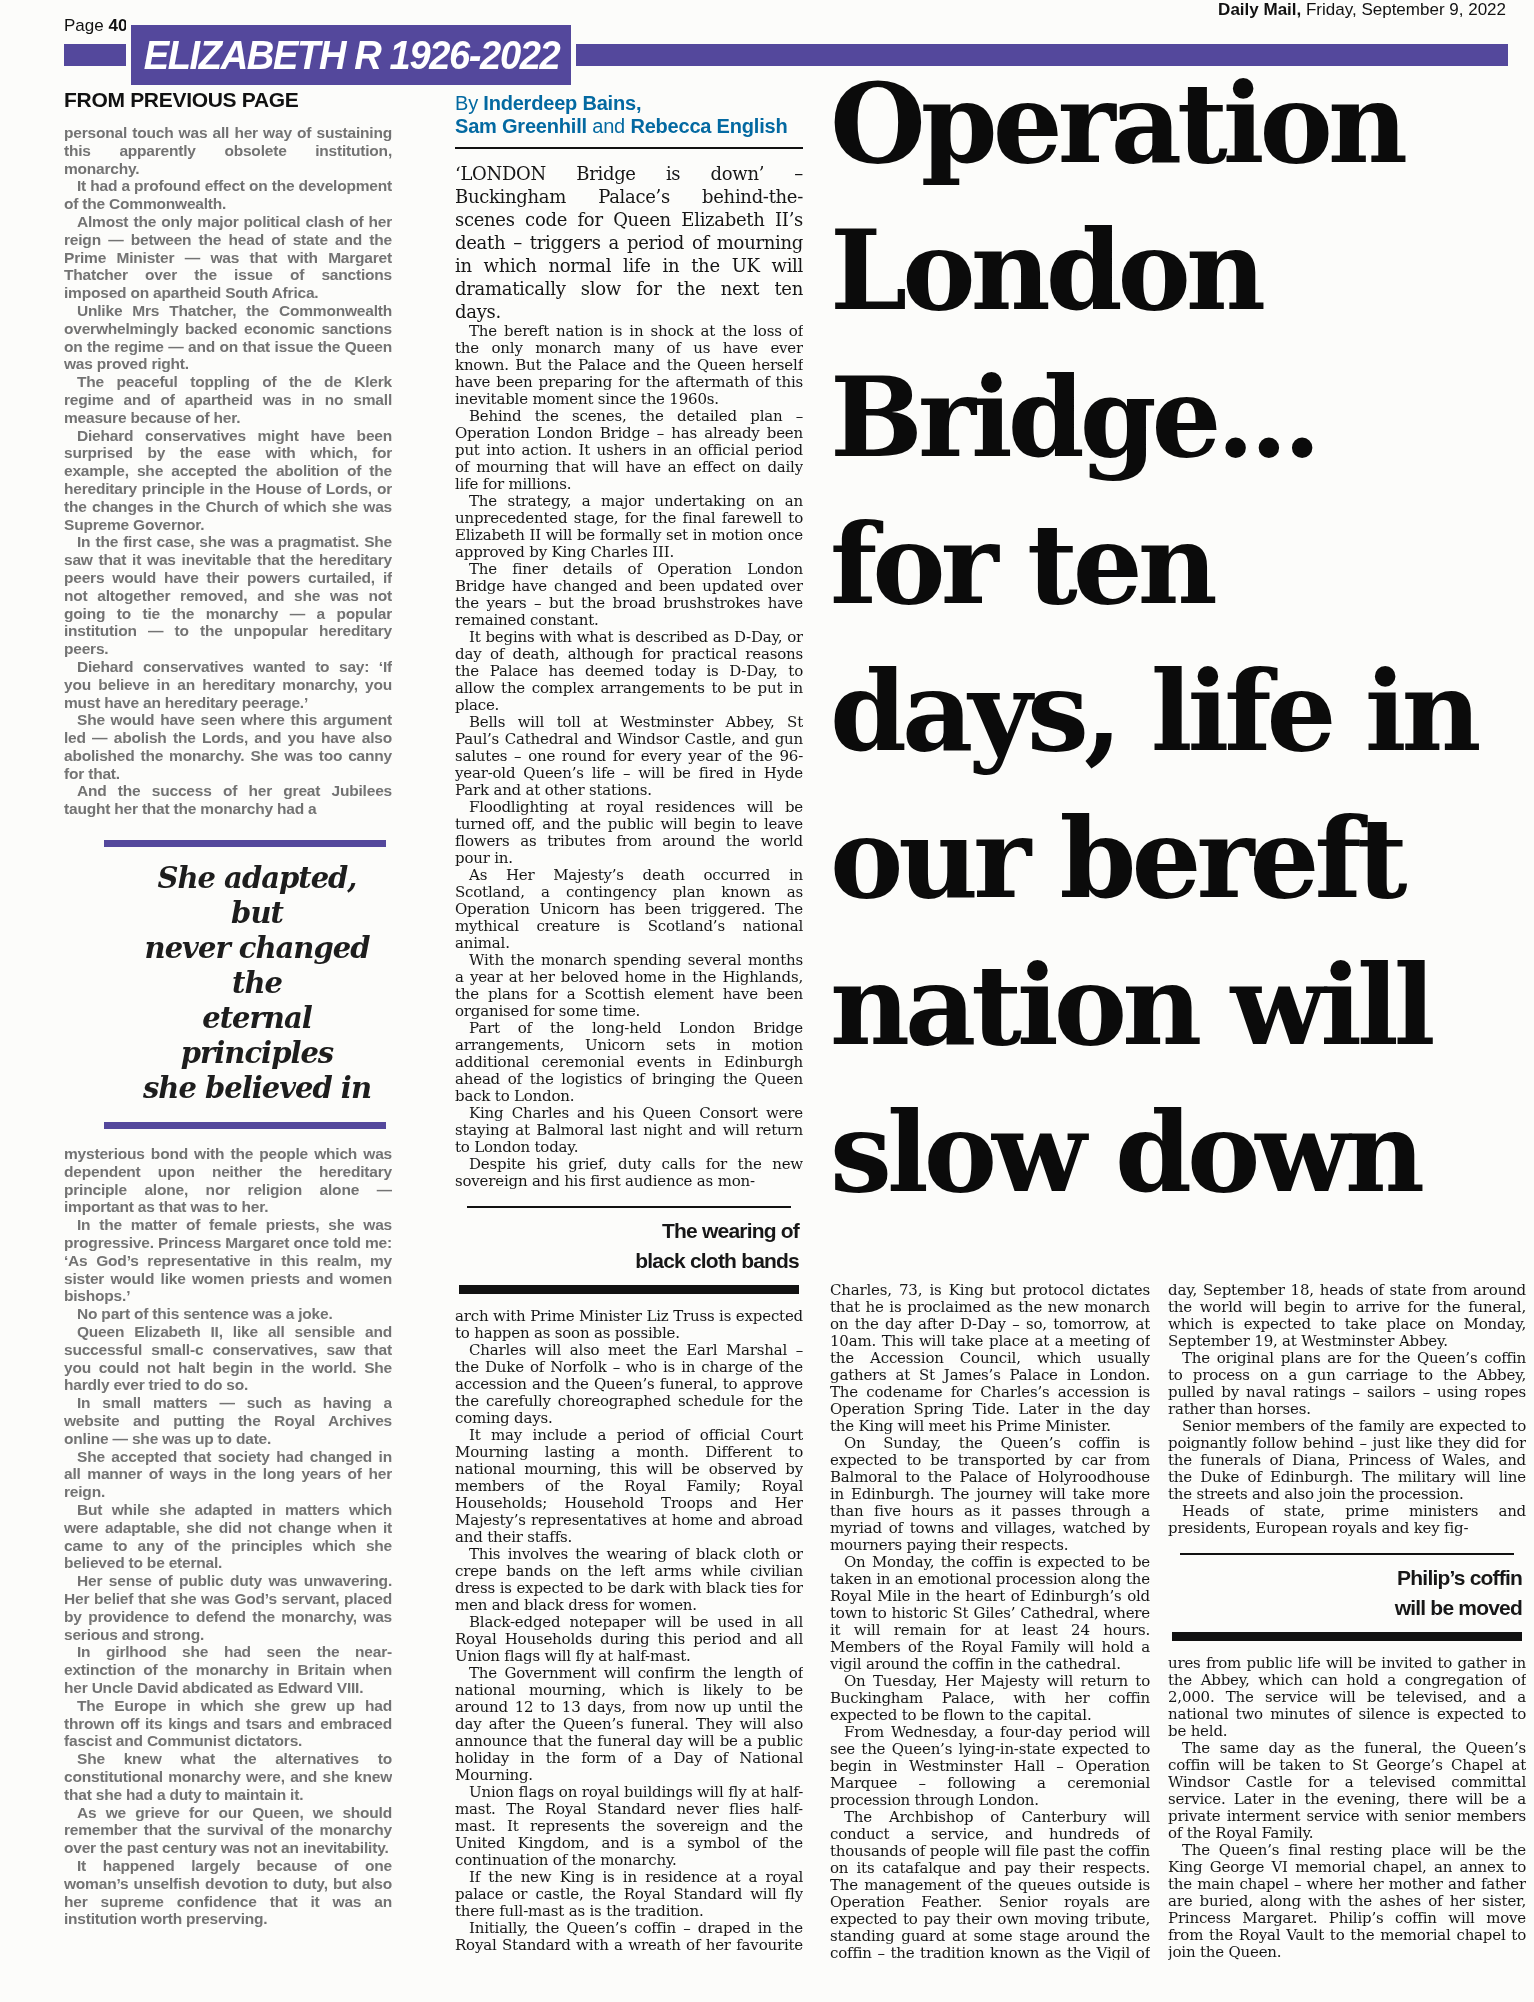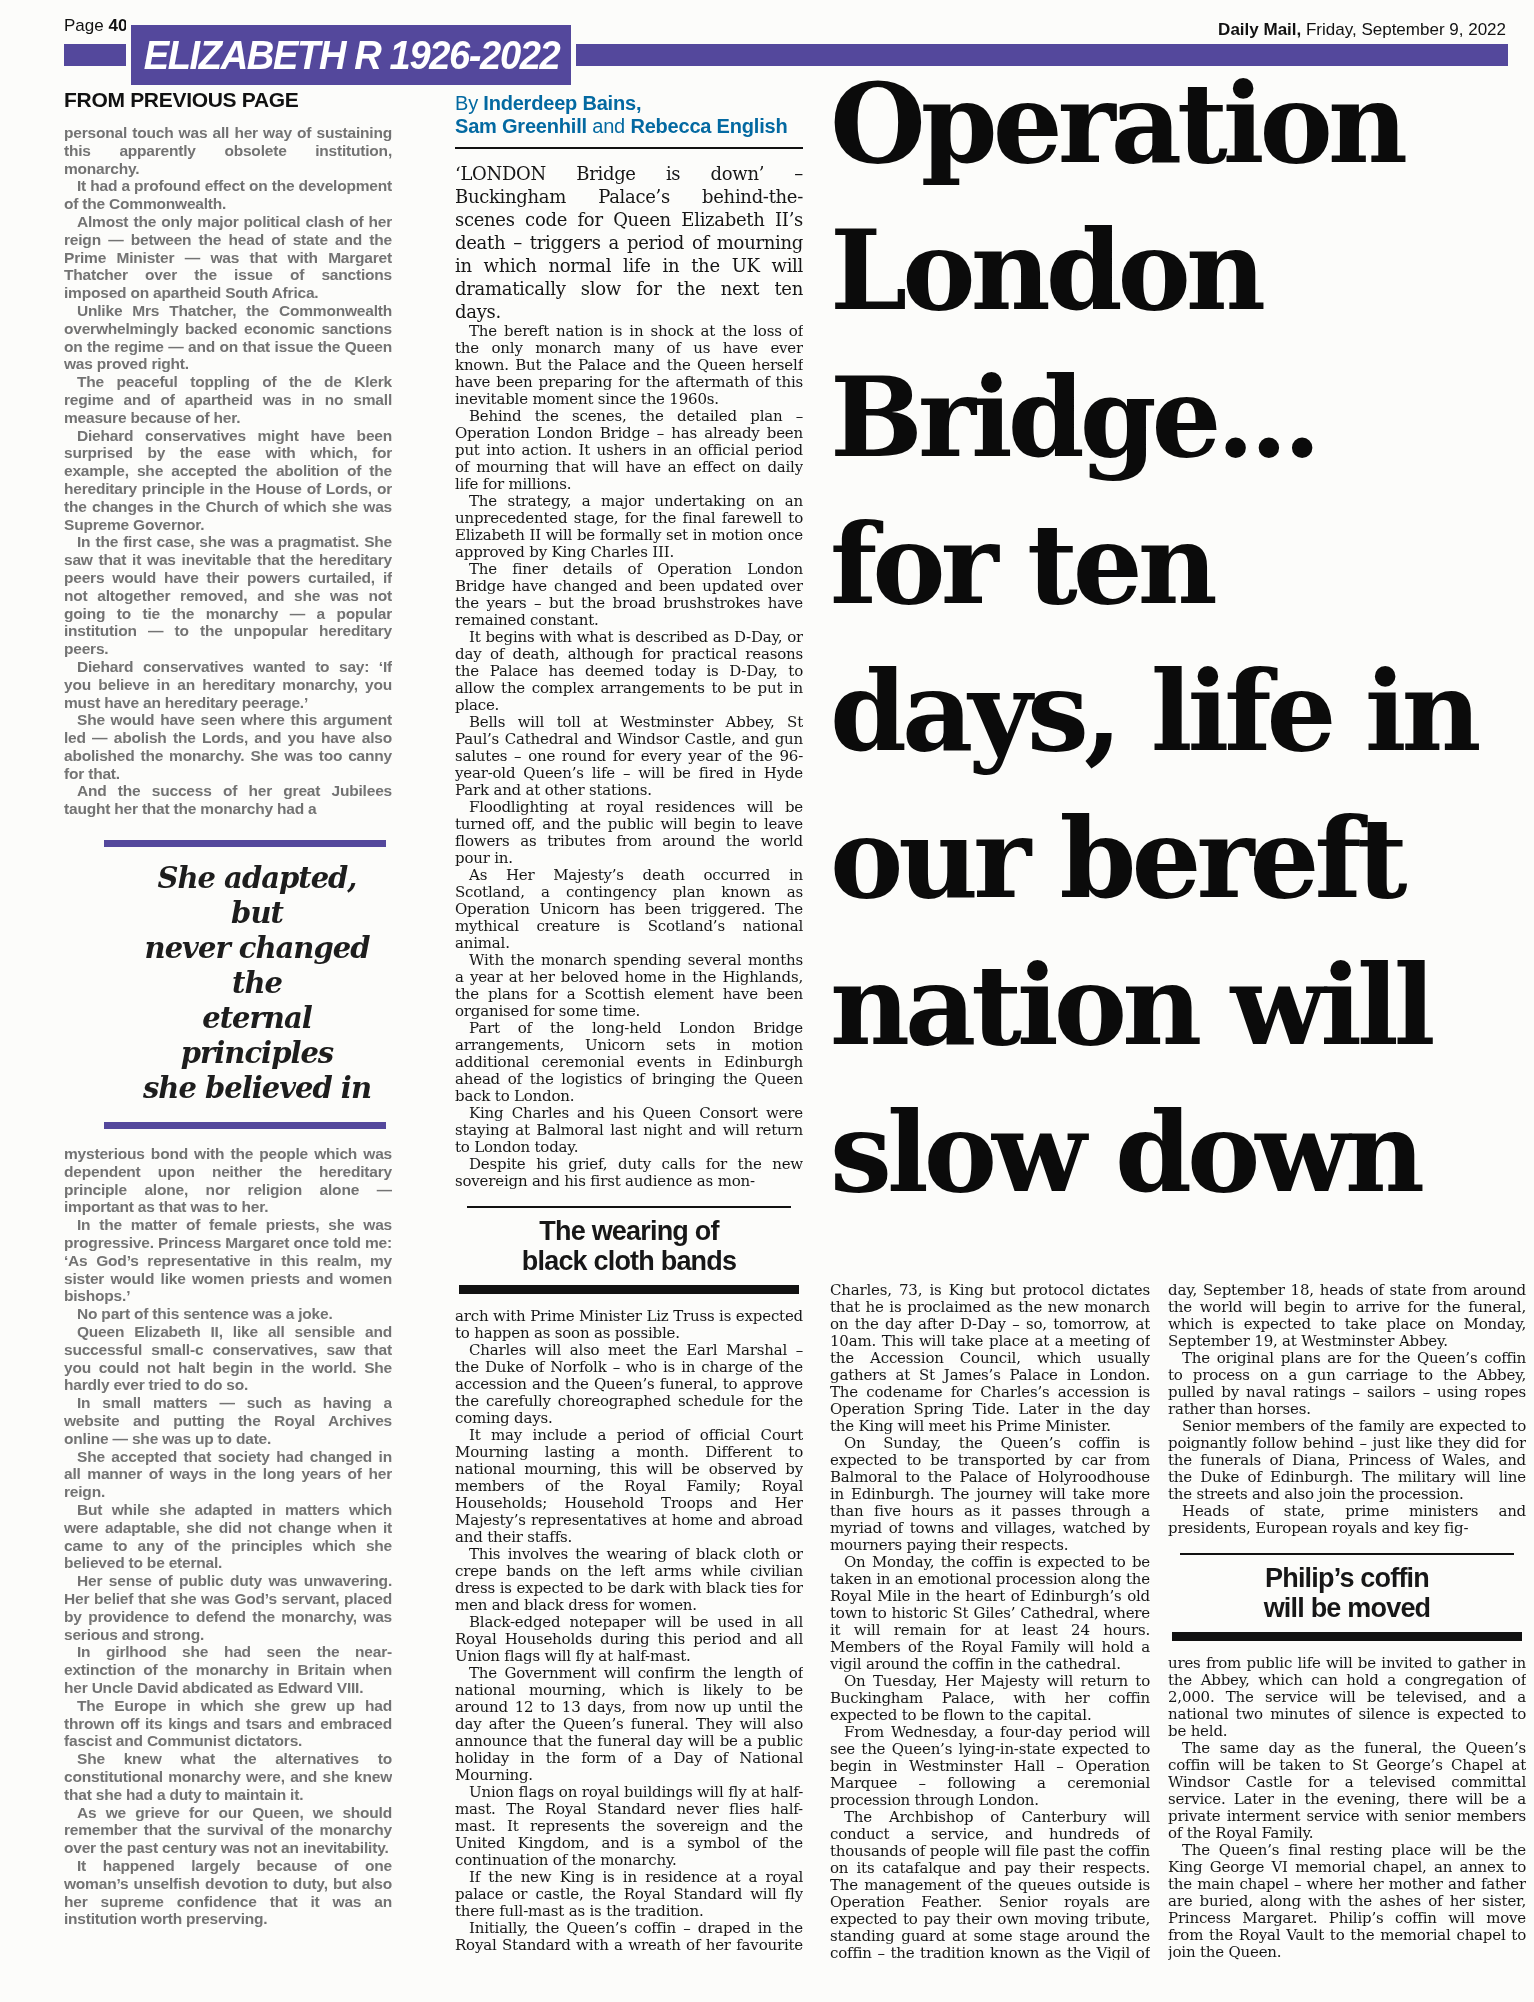--- a/index.html
+++ b/index.html
@@ -3,21 +3,21 @@
 <meta charset="utf-8">
 <style>
   html,body { margin:0; padding:0; background:#e8e8e8; }
   .page {
     position:relative; width:1534px; height:2002px; margin:0 auto;
     background:#fcfcfa; color:#141414; overflow:hidden;
     font-family:"Liberation Sans", sans-serif;
   }
   
   .topbar-left  { position:absolute; left:64px;  top:16px; font-size:17px; color:#111; }
-  .topbar-right { position:absolute; right:28px; top:20px; font-size:17px; color:#111; }
+  .topbar-right { position:absolute; right:28px; top:0; font-size:17px; color:#111; }
   .topbar-left b, .topbar-right b { font-weight:bold; }
   .banner-bar {
     position:absolute; left:64px; top:44px; width:1444px; height:22px;
     background:var(--accent,#54489c);
   }
   .banner-box {
     position:absolute; left:126px; top:20px; width:440px; height:60px;
     background:var(--accent,#54489c); border:5px solid #fcfcfa;
     display:flex; align-items:center; justify-content:center;
   }
@@ -50,21 +50,21 @@
   .pq-text { padding:14px 0 16px 0; }
   .pq-line {
     font-family:"DejaVu Serif", serif; font-style:italic; font-weight:bold;
     font-size:29px; line-height:35px; text-align:center; color:#1d1d1d; letter-spacing:-1px;margin-left:24px;
   }
   
   .subhead { margin:16px 4px 14px 4px; }
   .sh-top { height:2px; background:#111; margin:0 8px; }
   .sh-text { padding:8px 0 9px 0; }
   .sh-line {
-    font-weight:bold; font-size:27px; line-height:30px; text-align:center;
+    font-weight:bold; font-size:21px; line-height:30px; text-align:right;
     letter-spacing:-0.8px; color:#171717;
   }
   .sh-bottom { height:9px; background:#111; }
   
   .headline { position:absolute; left:830px; top:50px; width:700px; height:1200px; overflow:hidden; }
   .hl-line {
     font-family:"DejaVu Serif", serif; font-weight:bold; font-size:110px;
     line-height:147px; letter-spacing:-5px; color:#0b0b0b; white-space:nowrap;
   }
   

